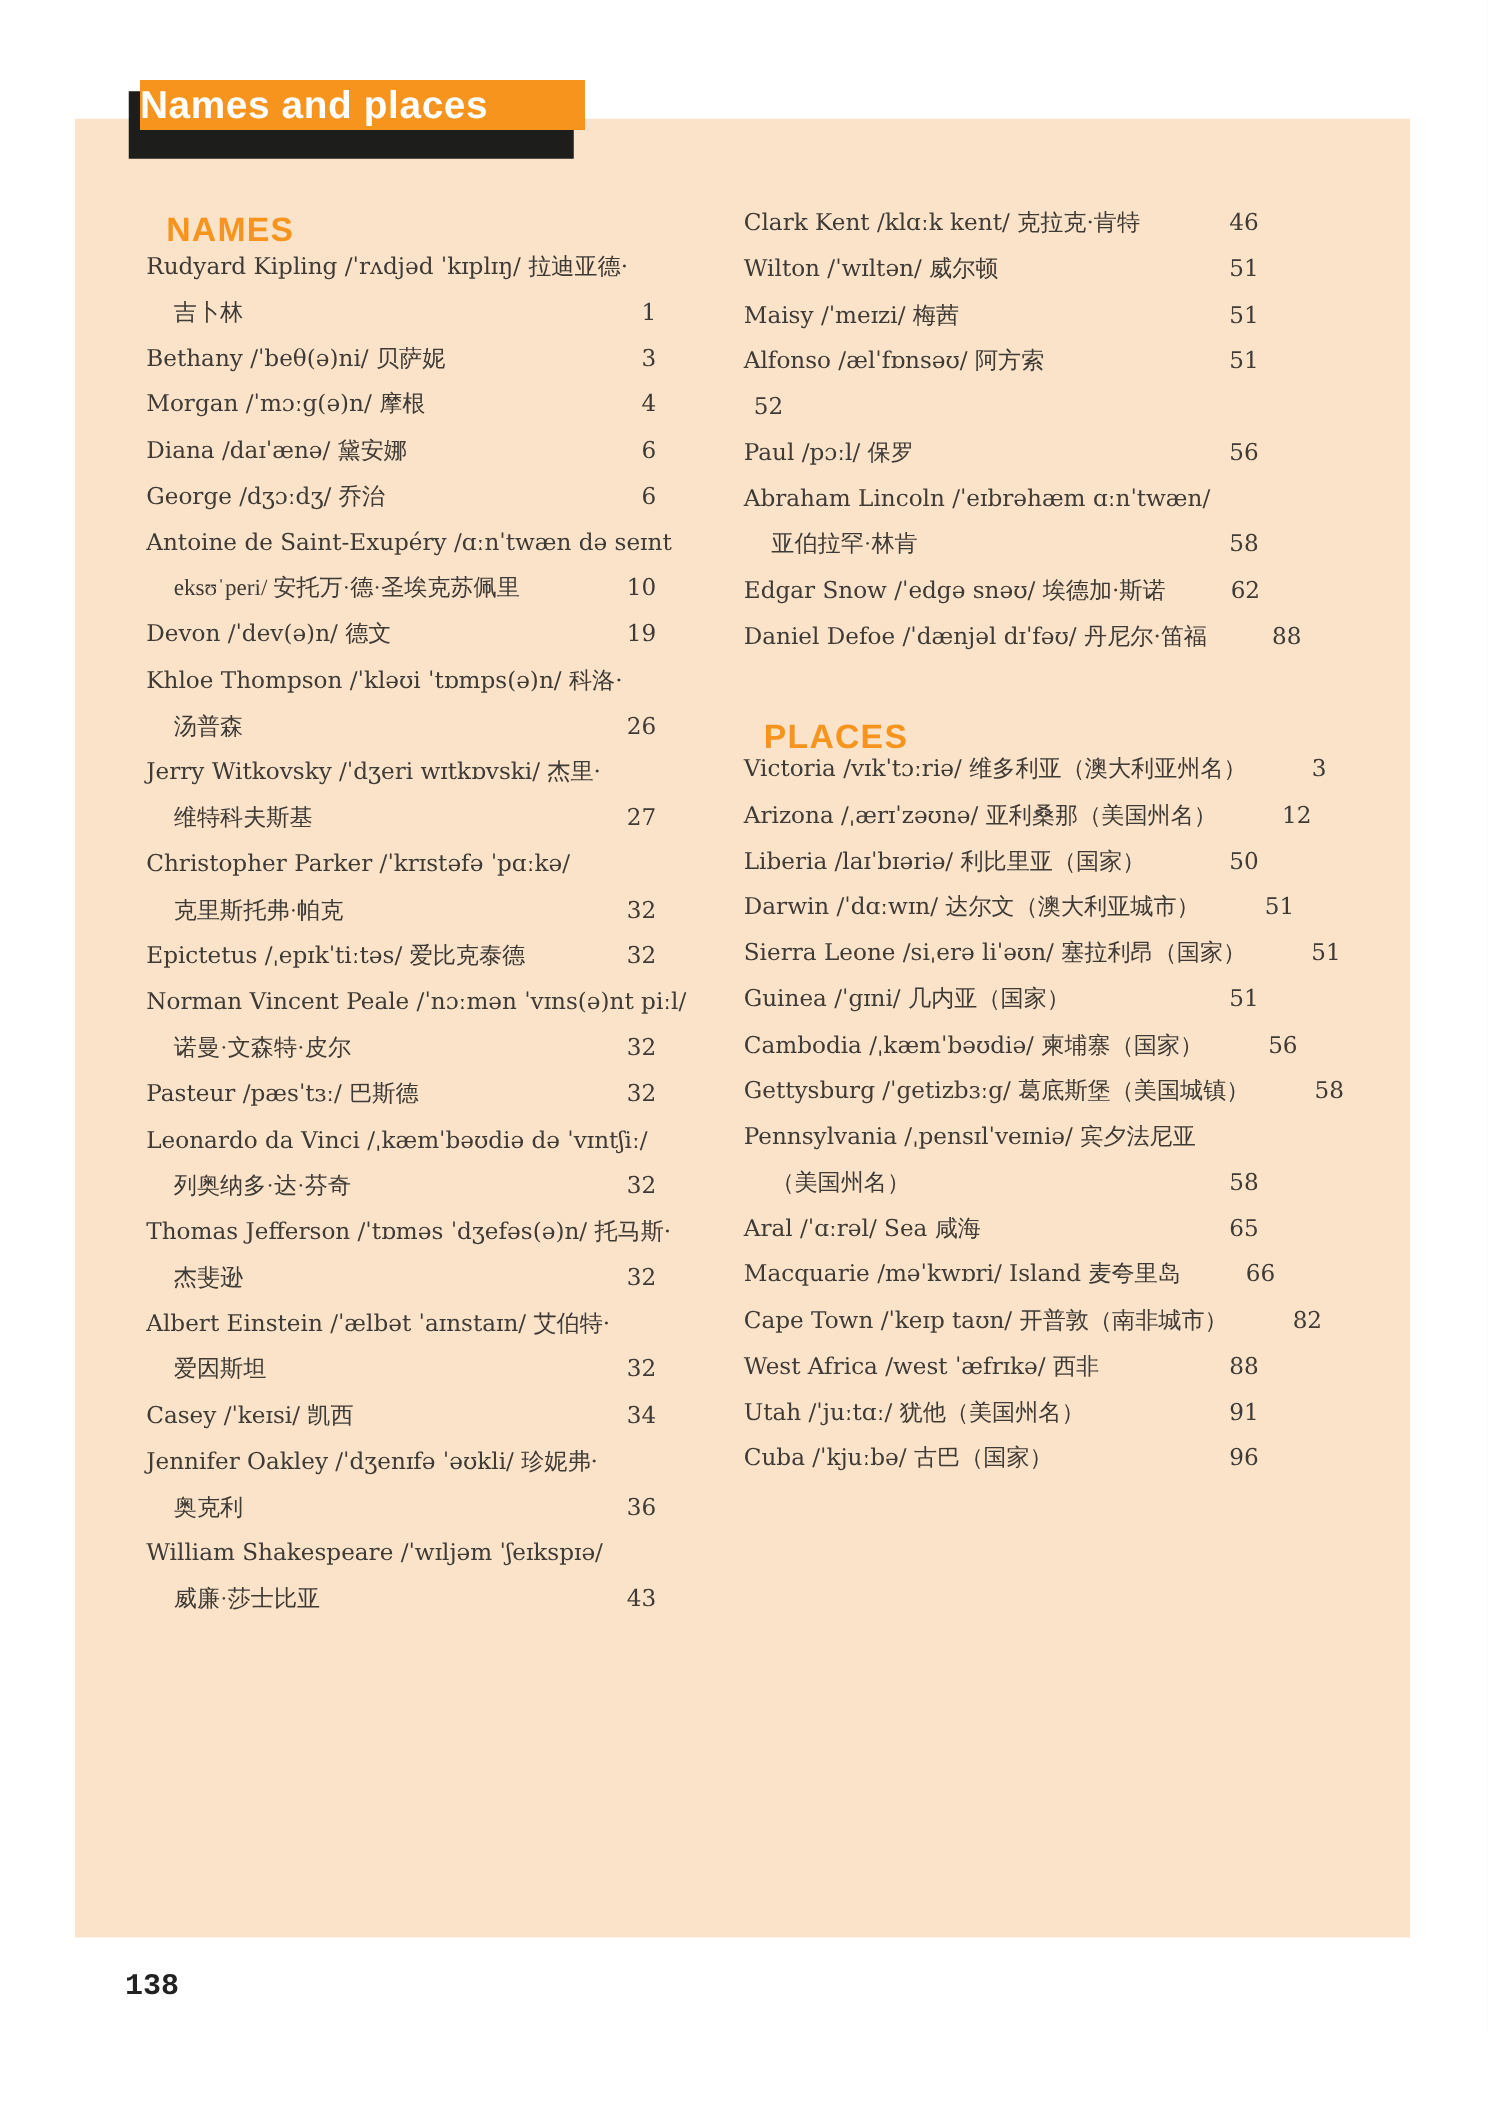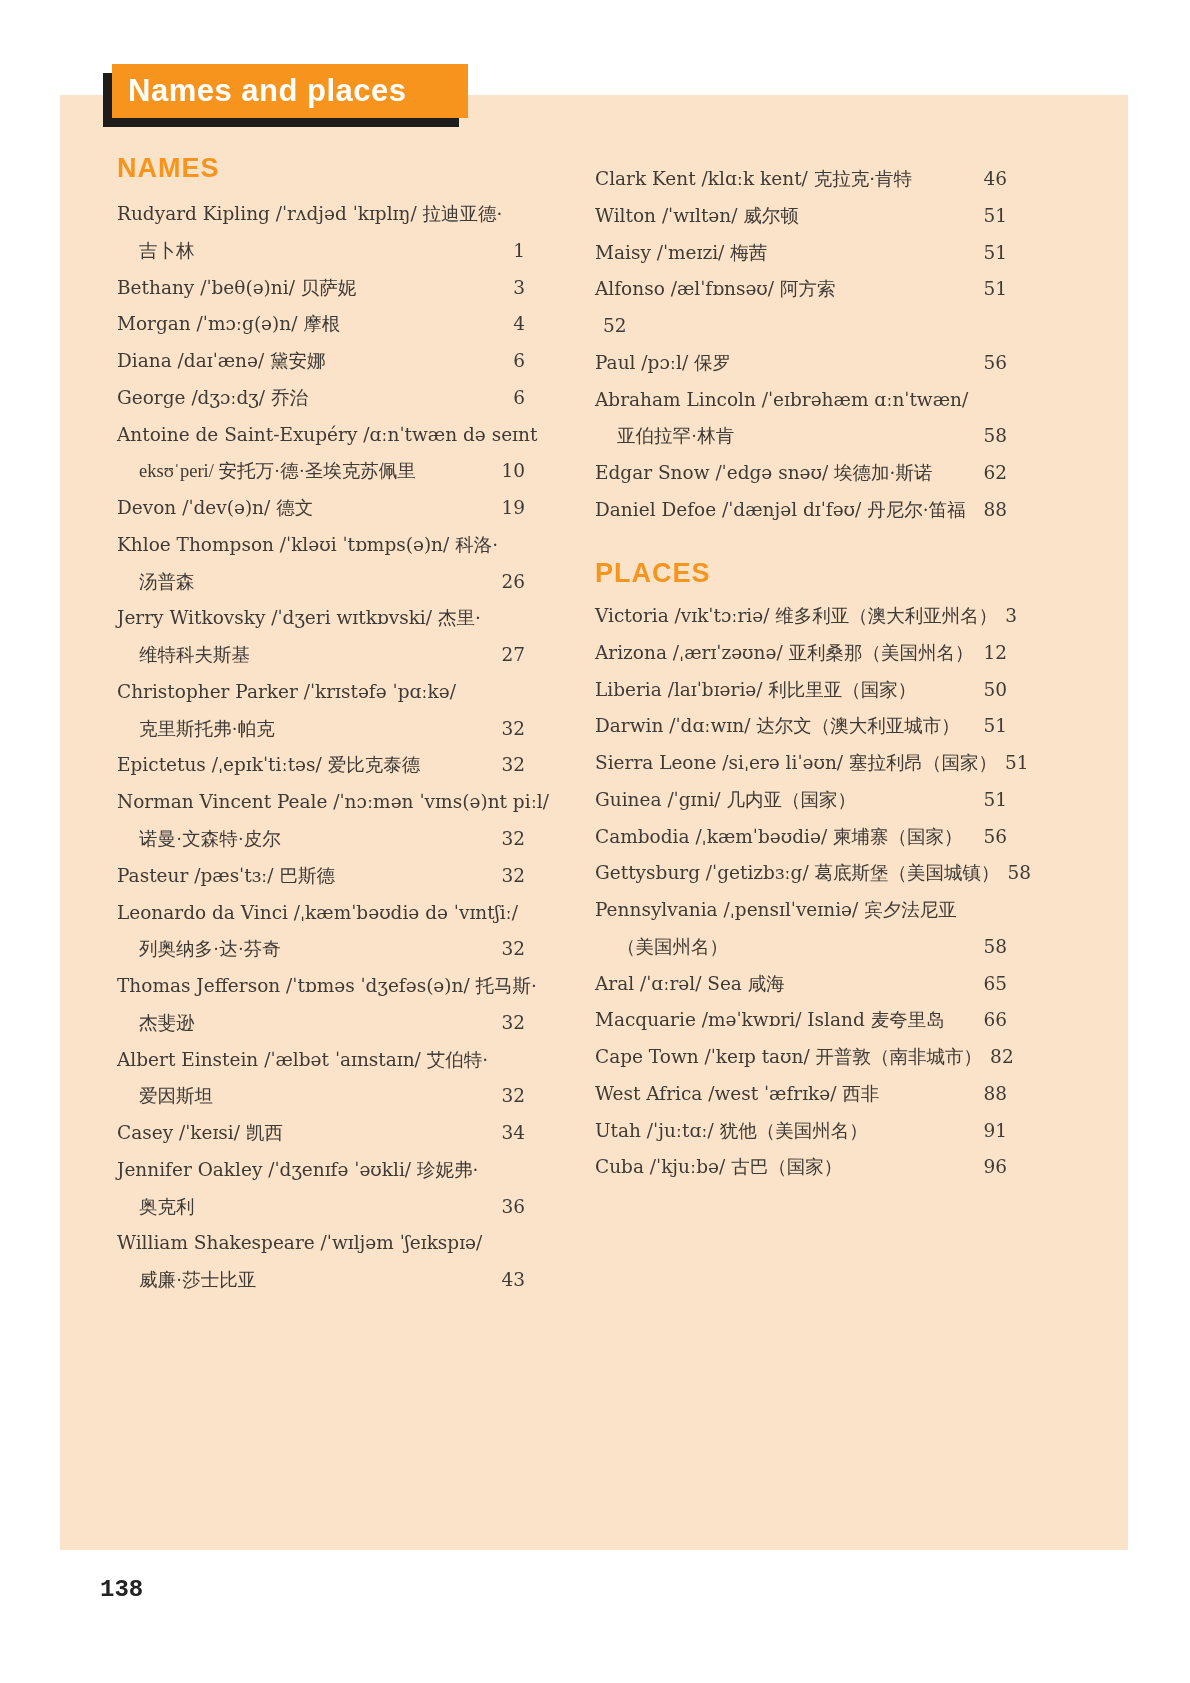--- a/index.html
+++ b/index.html
@@ -18,50 +18,51 @@
   }
   .banner-shadow{
     position:absolute;
     left:43px;top:-22px;
     width:356px;height:54px;
     background:#1d1d1b;
   }
   .banner-box{
     position:absolute;
     left:52px;top:-31px;
-    width:356px;height:54px;
+    width:356px;height:40px;
     background:#F7941E;
     display:flex;align-items:center;
-    padding-left:16px;box-sizing:border-box;
+    box-sizing:border-box;
   }
   .banner-box span{
     font-family:"Liberation Sans", sans-serif;
     font-weight:700;
     font-size:31px;
     color:#ffffff;
     letter-spacing:0.5px;
   }
   .sec-heading{
     position:absolute;
-    margin:0;
+    margin:16px;
     font-family:"Liberation Sans", sans-serif;
     font-weight:700;
     font-size:27px;
     color:#F7941E;
     letter-spacing:1px;
   }
   .col{position:absolute;}
   .entry-line{
     display:flex;
     justify-content:space-between;
     align-items:baseline;
     height:36.78px;
     line-height:36.78px;
     font-size:18.5px;
     color:#3E3A36;
+    gap:44px;
   }
   .entry-line.cont .entry-text{padding-left:22px;font-family:Liberation Serif, serif;}
   .entry-text{white-space:nowrap;}
   .entry-page{
     font-size:18.5px;
     color:#3E3A36;
     padding-left:8px;
     text-align:center;
   }
   .folio{

